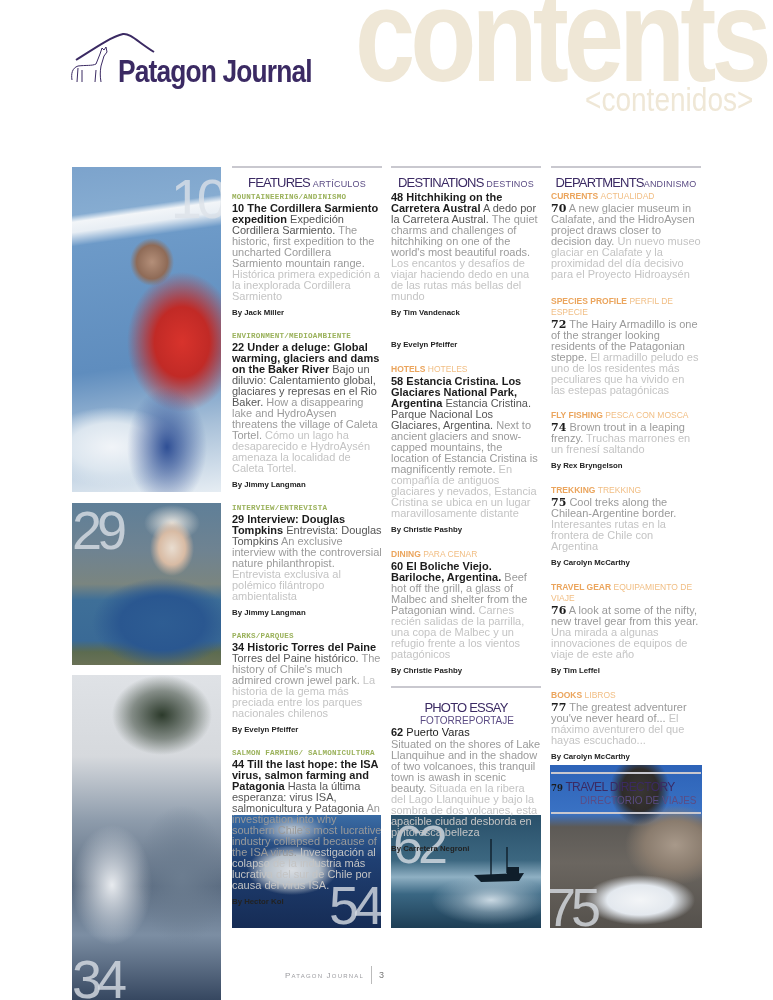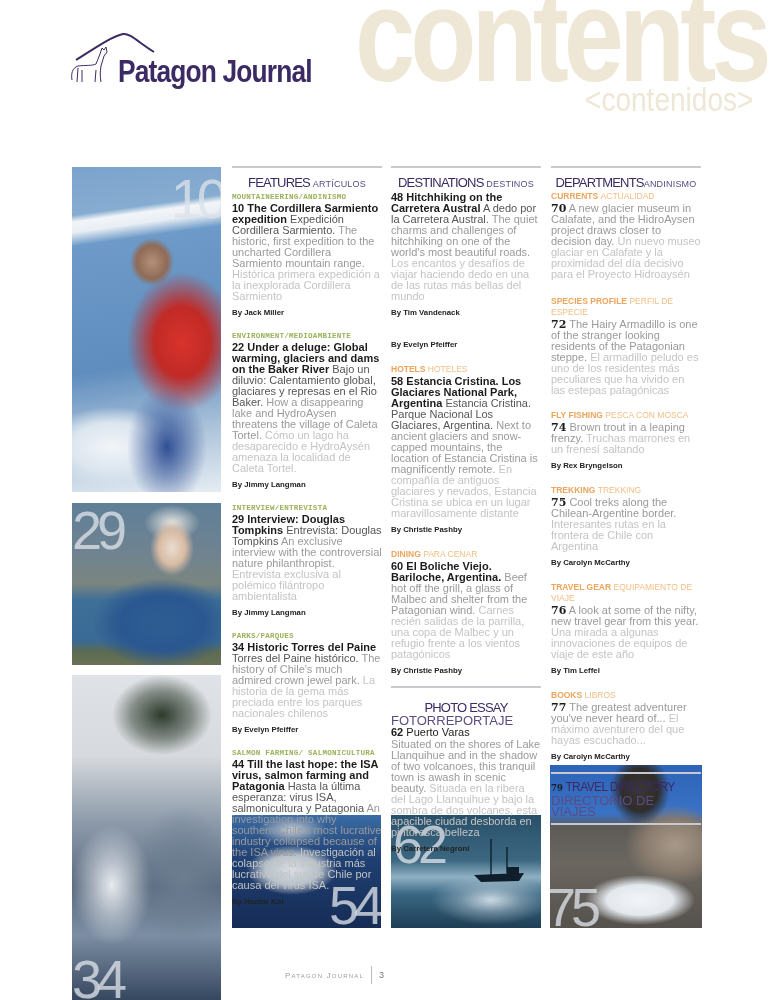--- a/index.html
+++ b/index.html
@@ -86,21 +86,21 @@
   .entry .t { font-weight: bold; color: #1c1c1c; }
   .entry .te { color: #555; }
   .entry .d { color: #9a9a9a; }
   .entry .de { color: #c4c4c4; }
   .entry .pgs { font-family: "DejaVu Serif", serif; font-weight: bold; color: #1c1c1c; }
   .by { font-size: 7.8px; font-weight: bold; color: #222; margin-top: 6px; line-height: 10px; }
   .gap { height: 12px; }
 
   .travel-dir { margin-top: 7px; font-size: 12px; color: #3b2a63; letter-spacing: -0.6px; line-height: 13px; white-space: nowrap; }
   .travel-dir .pgs { font-family: "DejaVu Serif", serif; font-weight: bold; font-size: 8.5px; color: #1c1c1c; letter-spacing: 0; }
-  .travel-dir-es { font-size: 13px; color: #5b4c84; line-height: 11px; }
+  .travel-dir-es { font-size: 10px; color: #5b4c84; line-height: 11px; margin-left: 29px; }
 
   .footer { position: absolute; top: 968px; left: 285px; height: 14px; display: flex; align-items: center; }
   .footer .mag { font-size: 8px; letter-spacing: 1.2px; color: #9c9ca0; font-variant: small-caps; }
   .footer .sep { width: 1px; height: 18px; background: #bbb; margin: 0 7px; }
   .footer .page { font-size: 9px; color: #777; }
 </style>
 </head>
 <body>
 
 <div class="logo">

